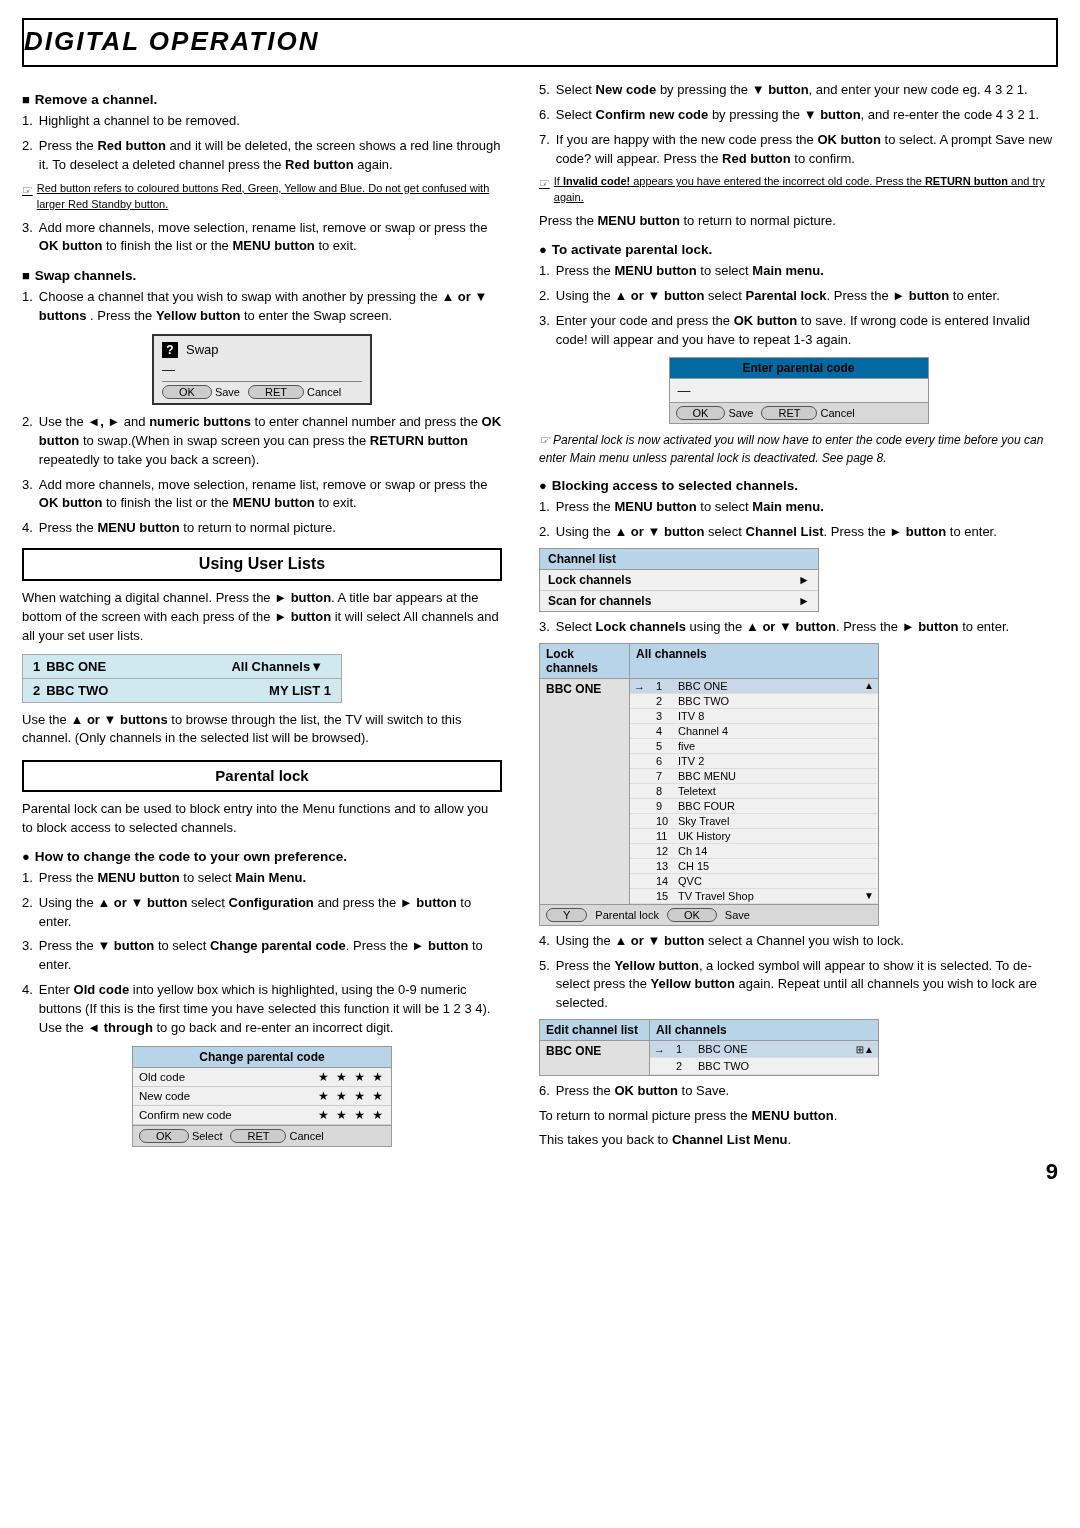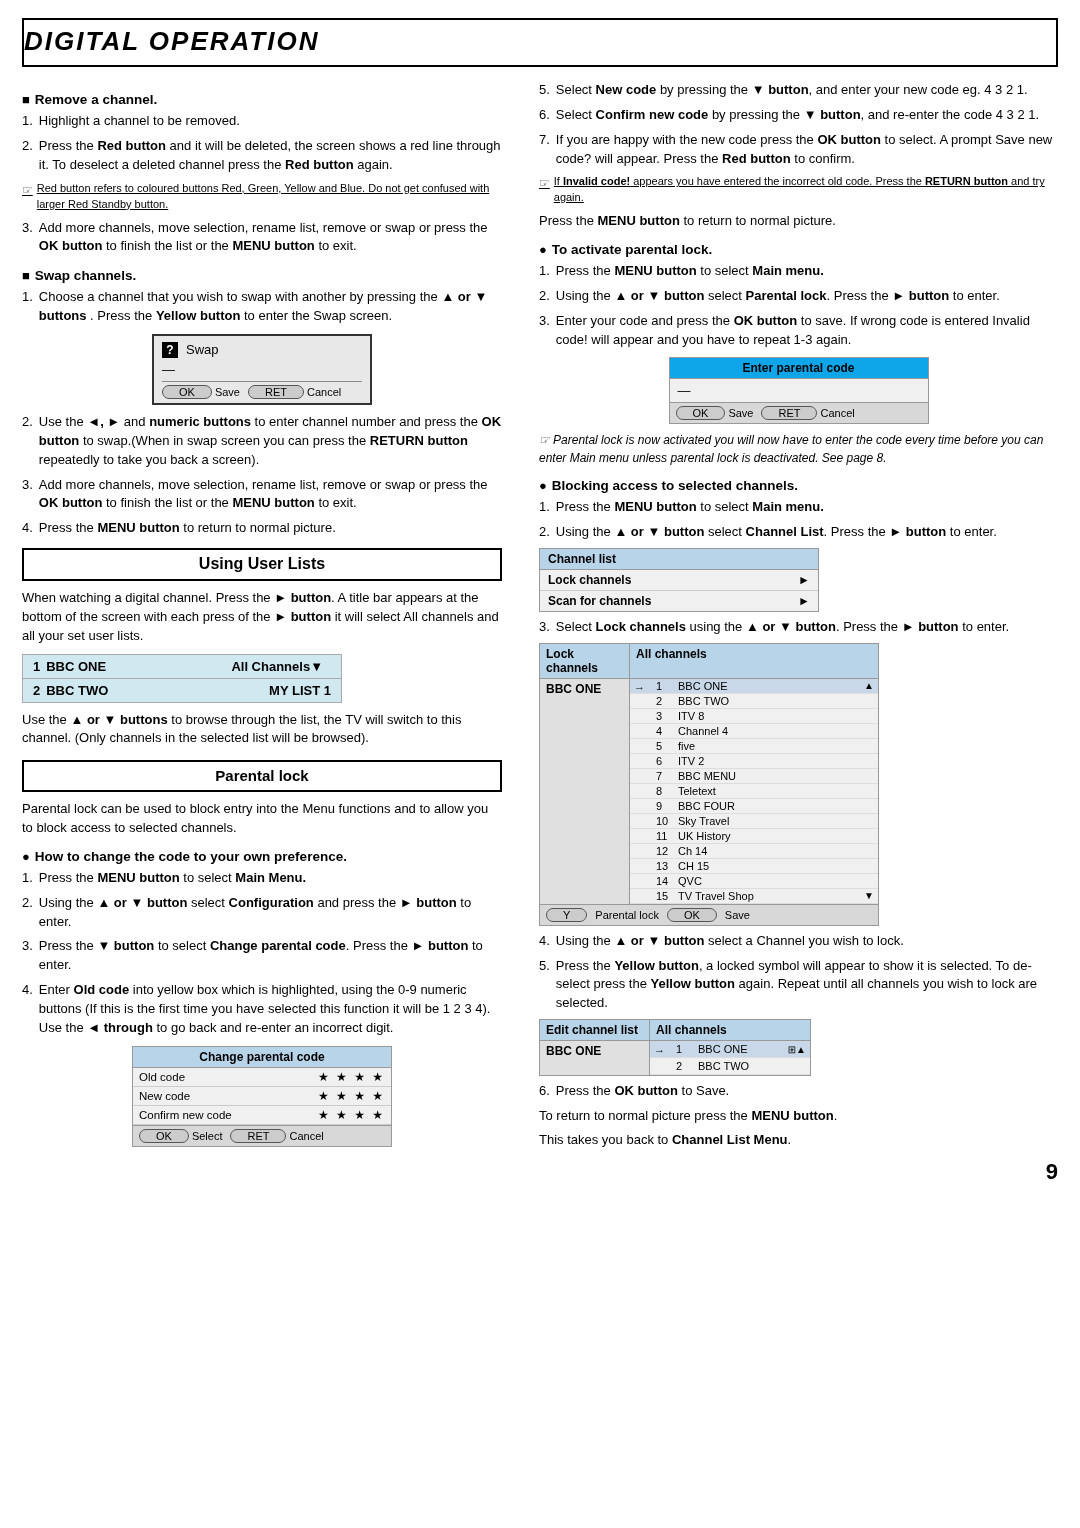--- a/index.html
+++ b/index.html
@@ -191,21 +191,21 @@
       background: #d8d8d8;
     }
     .enter-parental-box {
       border: 1.5px solid #999;
       background: #f0f0f0;
       width: 260px;
       margin: 8px auto 8px auto;
       padding: 0;
     }
     .enter-parental-header {
-      background: #0ea5e9;
+      background: #0369a1;
       text-align: center;
       font-size: 12px;
       font-weight: bold;
       padding: 3px 4px;
       border-bottom: 1px solid #999;
     }
     .enter-parental-btns {
       display: flex;
       gap: 8px;
       padding: 3px 6px;
@@ -297,21 +297,21 @@
       gap: 8px;
       padding: 3px 6px;
       border-top: 1px solid #999;
       font-size: 11px;
       background: #d8d8d8;
       align-items: center;
     }
     .edit-channel-box {
       border: 1.5px solid #999;
       background: #f0f0f0;
-      width: 272px;
+      width: 340px;
       margin: 6px 0 6px 0;
       font-size: 11.5px;
     }
     .edit-channel-header {
       display: flex;
     }
     .edit-ch-col1 {
       background: #b8d4e8;
       padding: 3px 6px;
       font-weight: bold;

